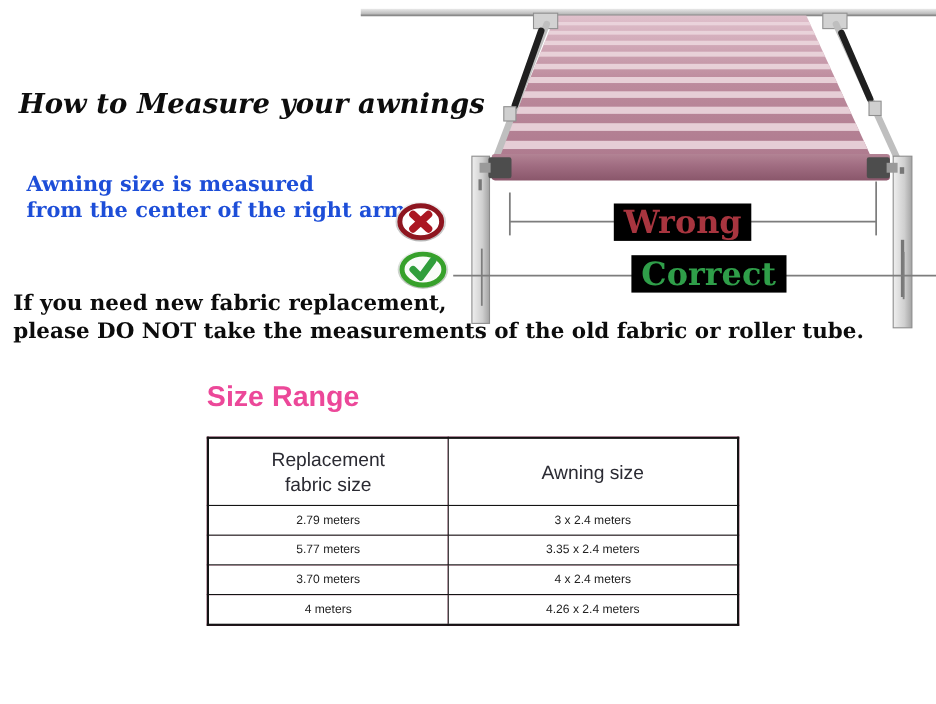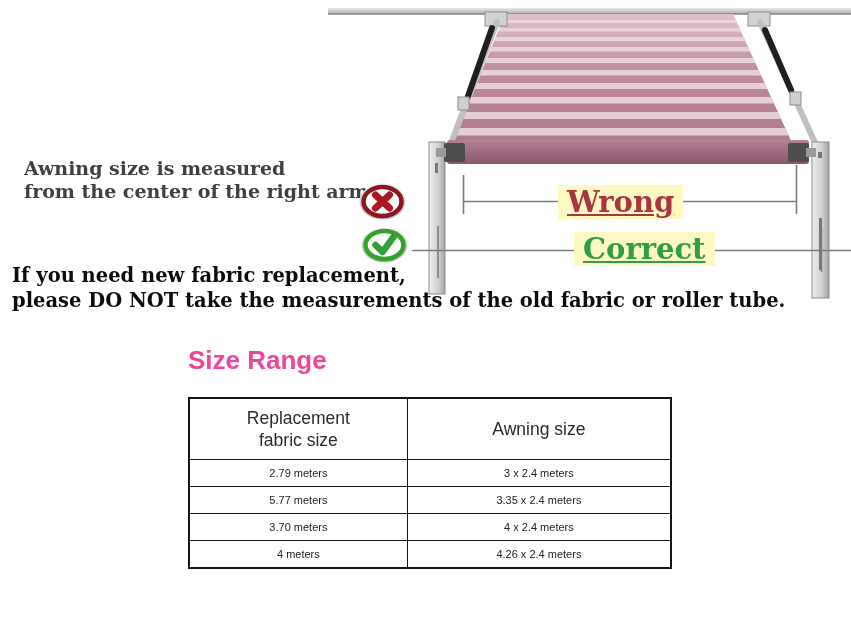--- a/index.html
+++ b/index.html
@@ -3,28 +3,28 @@
 <meta charset="utf-8">
 <style>
   html,body{margin:0;padding:0;background:#fff;}
   .page{position:relative;width:851px;height:640px;background:#fff;overflow:hidden;
         font-family:"Liberation Sans",sans-serif;}
 
   
   .title{position:absolute;left:17px;top:80px;
          font:italic 700 25px "DejaVu Serif",serif;color:#0d0d0d;white-space:nowrap;}
   .measure-note{position:absolute;left:24px;top:157px;
-         font:700 19px "DejaVu Serif",serif;line-height:22.5px;color:#404040;}
+         font:700 19px "DejaVu Serif",serif;line-height:22.5px;color:#1d4ed8;}
   .replacement-note{position:absolute;left:12px;top:264px;
          font:700 19.5px "DejaVu Serif",serif;line-height:24.5px;color:#0c0c0c;z-index:6;}
   .note-line{white-space:nowrap;}
 
   
-  .diag-label{position:absolute;font:700 29px "DejaVu Serif",serif;background:#fef9c3;
-         padding:0 9px;white-space:nowrap;z-index:5;text-decoration:underline;}
+  .diag-label{position:absolute;font:700 29px "DejaVu Serif",serif;background:#000000;
+         padding:0 9px;white-space:nowrap;z-index:5;}
   .label-wrong{left:558px;top:185px;color:#a8353f;}
   .label-correct{left:574px;top:232px;color:#2f9e49;}
 
   
   .status-icon{position:absolute;z-index:6;line-height:0;}
   .icon-cross{left:359px;top:183px;}
   .icon-check{left:361px;top:227px;}
 
   
   .awning-svg{position:absolute;left:0;top:0;z-index:1;}
@@ -131,20 +131,21 @@
       <line x1="463.5" y1="175" x2="463.5" y2="214"></line>
       <line x1="796.5" y1="165" x2="796.5" y2="214"></line>
     </g>
     <g stroke="#7d7d7d" stroke-width="1.6">
       <line x1="412" y1="250.5" x2="851" y2="250.5"></line>
       <line x1="438" y1="226" x2="438" y2="278"></line>
       <line x1="821.5" y1="229" x2="821.5" y2="272"></line>
     </g>
   </svg>
 
+  <div class="title">How to Measure your awnings</div>
 
   <div class="measure-note">
     <div class="note-line">Awning size is measured</div>
     <div class="note-line">from the center of the right arm</div>
   </div>
 
   <div class="status-icon icon-cross">
     <svg width="47" height="37" viewBox="0 0 47 37">
       <defs>
         <linearGradient id="rimGradR" x1="0" y1="0" x2="0" y2="1">

